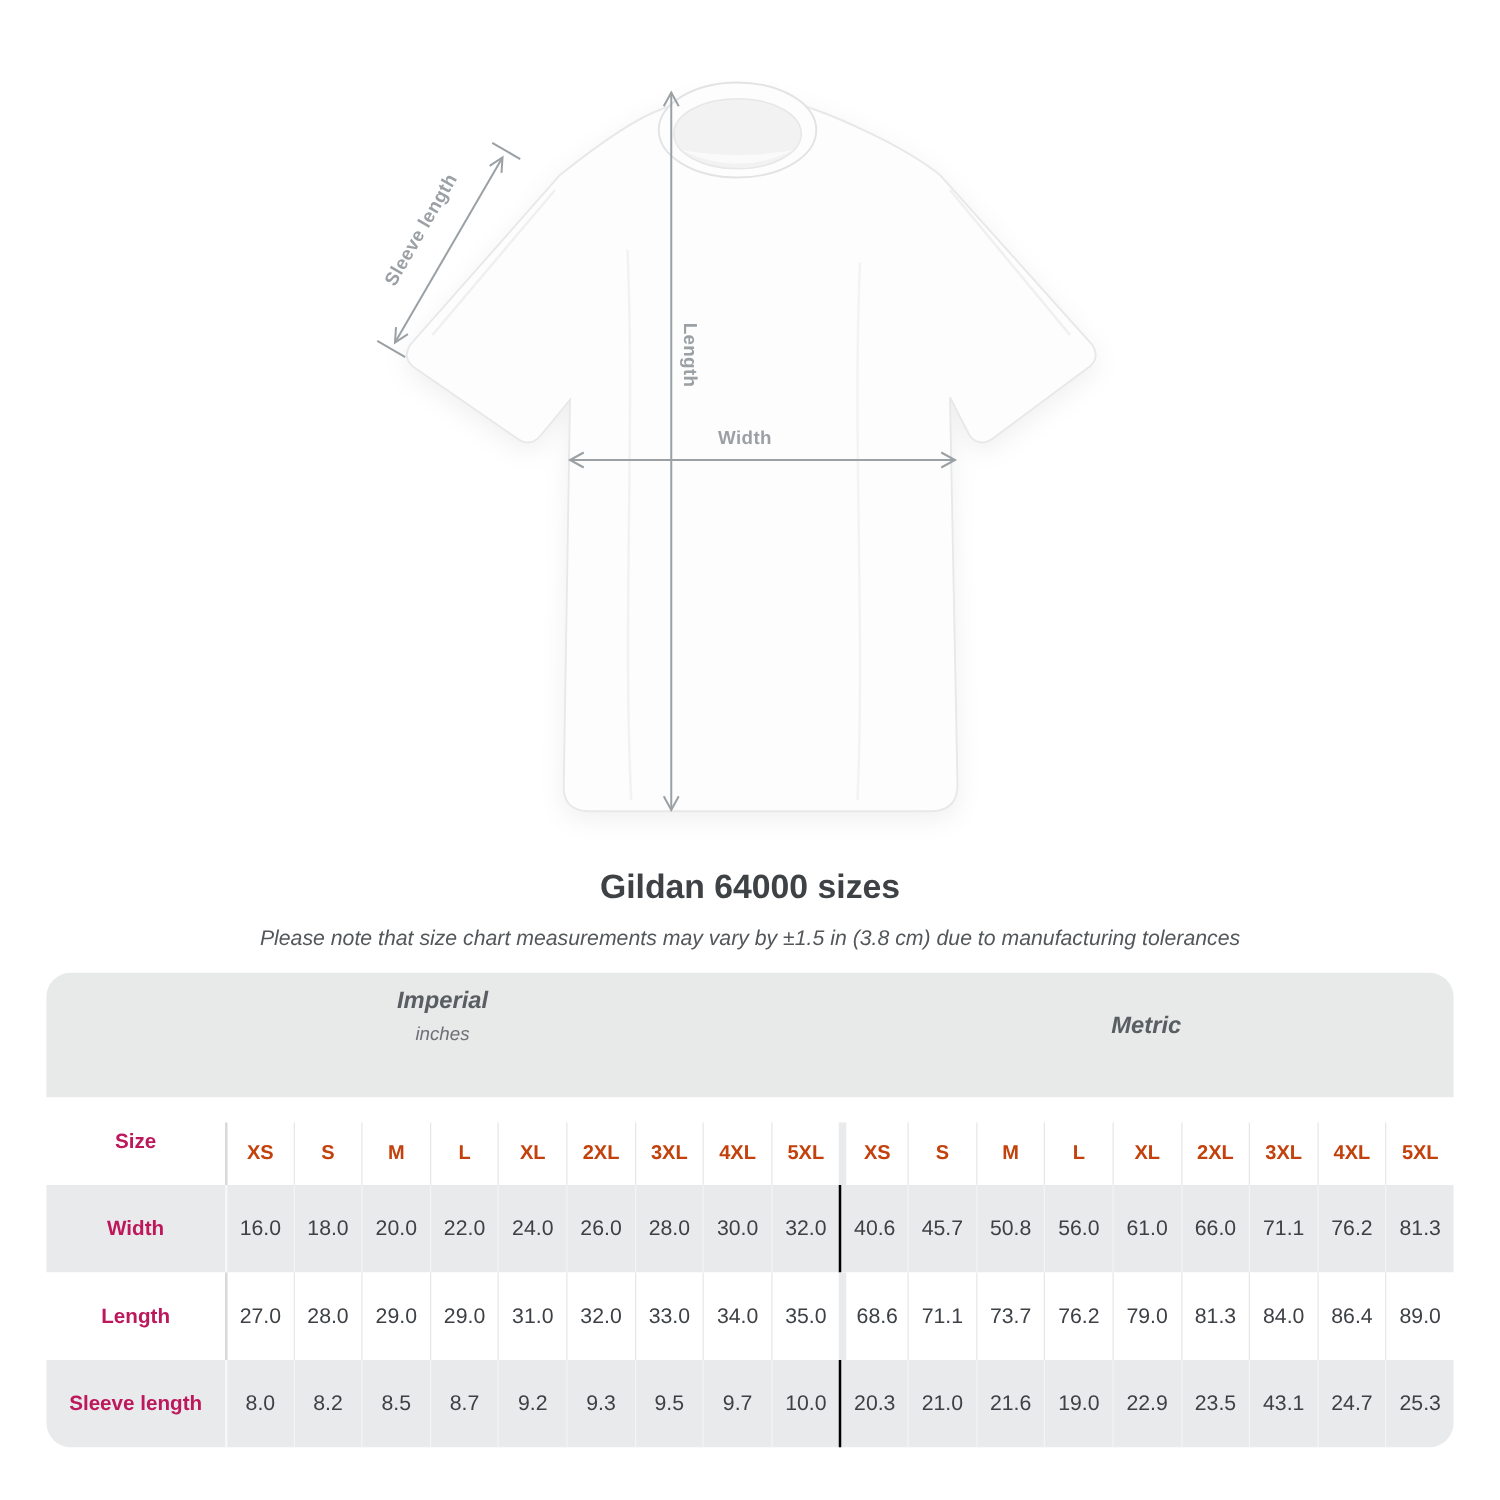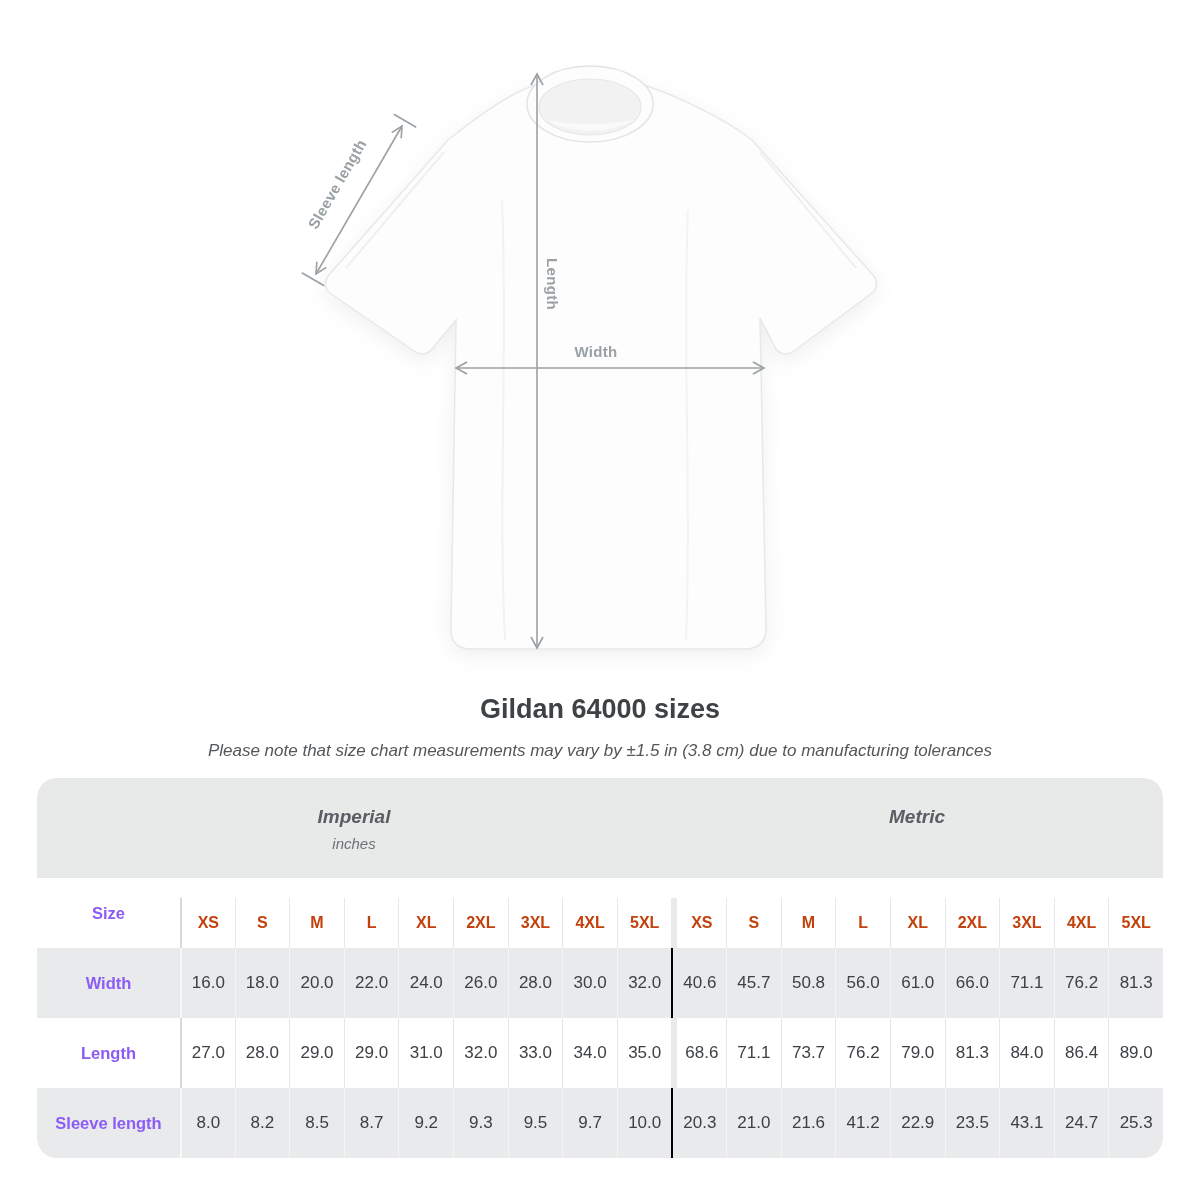--- a/index.html
+++ b/index.html
@@ -20,35 +20,35 @@
   
   .title { text-align: center; font-size: 27px; font-weight: bold;
     color: #3e4245; margin-top: 14px; }
   .subtitle { text-align: center; font-style: italic; font-size: 17px;
     color: #53575a; margin-top: 16px; }
 
   
   .size-table { width: 1126px; margin: 17px auto 0 auto;
     border-radius: 20px; overflow: hidden; }
   .thead { display: flex; height: 100px; background: #e8e9e9; }
-  .sec { text-align: center; padding-top: 28px; }
+  .sec { text-align: center; padding-top: 12px; }
   .sec-imperial { width: 634px; }
-  .sec-metric  { width: 492px; }
+  .sec-metric  { width: 492px; margin-top: 20px; }
   .sec-title { font-size: 19px; font-weight: bold; font-style: italic;
     color: #595e62; }
   .sec-sub { font-size: 15px; font-style: italic; color: #6d7175;
     margin-top: 7px; }
 
   .trow { display: grid; grid-template-columns: 143px repeat(18, 1fr);
     height: 70px; align-items: stretch; }
   .row-white { background: #ffffff; }
   .row-gray  { background: #e9eaeb; }
   .cell { display: flex; align-items: center; justify-content: center;
     font-size: 17px; color: #3d4145; }
-  .cell.label-cell { font-size: 16.5px; font-weight: bold; color: #8b5cf6; }
+  .cell.label-cell { font-size: 16.5px; font-weight: bold; color: #be185d; }
   .cell.size-cell { font-size: 16px; font-weight: bold; color: #c2410c; margin-top: 20px; }
 
   .row-white .cell.d0  { border-left: 2px solid #d8d9da; }
   .row-gray  .cell.d0  { border-left: 2px solid #f6f7f7; }
   .row-white .cell.sep { border-left: 1px solid #e6e7e8; }
   .row-gray  .cell.sep { border-left: 1px solid #f4f4f5; }
   .row-white .cell.metric-start { border-left: 6px solid #e9eaeb; }
   .row-gray  .cell.metric-start { border-left: 2px solid #000000; }
 </style>
 </head>
@@ -198,21 +198,21 @@
         <div class="cell value-cell sep">8.5</div>
         <div class="cell value-cell sep">8.7</div>
         <div class="cell value-cell sep">9.2</div>
         <div class="cell value-cell sep">9.3</div>
         <div class="cell value-cell sep">9.5</div>
         <div class="cell value-cell sep">9.7</div>
         <div class="cell value-cell sep">10.0</div>
         <div class="cell value-cell metric-start">20.3</div>
         <div class="cell value-cell sep">21.0</div>
         <div class="cell value-cell sep">21.6</div>
-        <div class="cell value-cell sep">41.2</div>
+        <div class="cell value-cell sep">19.0</div>
         <div class="cell value-cell sep">22.9</div>
         <div class="cell value-cell sep">23.5</div>
         <div class="cell value-cell sep">43.1</div>
         <div class="cell value-cell sep">24.7</div>
         <div class="cell value-cell sep">25.3</div>
       </div>
     </div>
 </div>
 
 </body></html>

